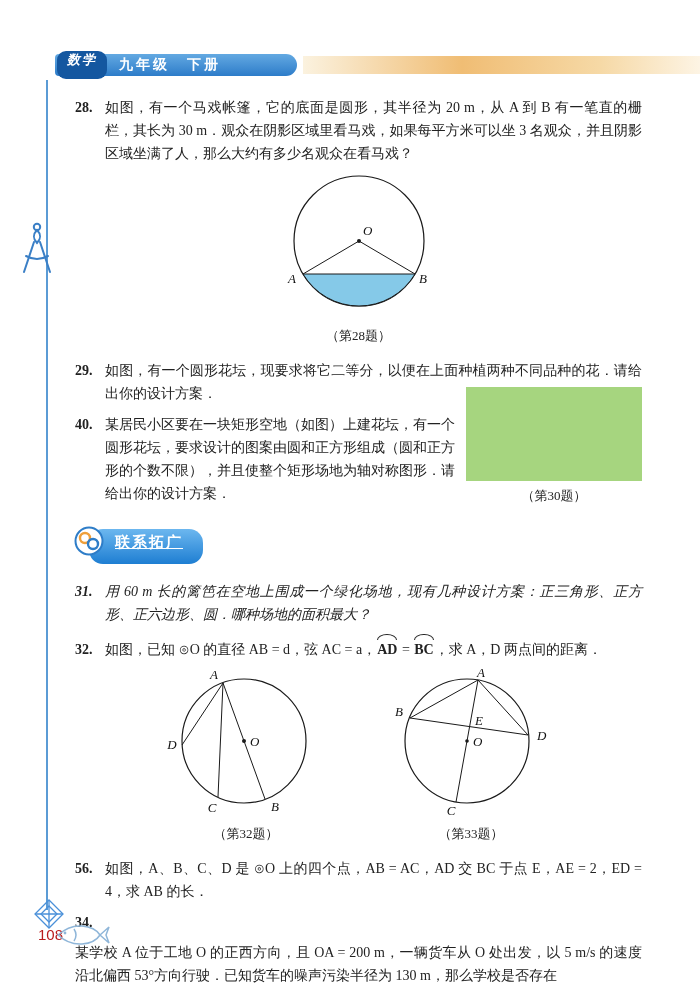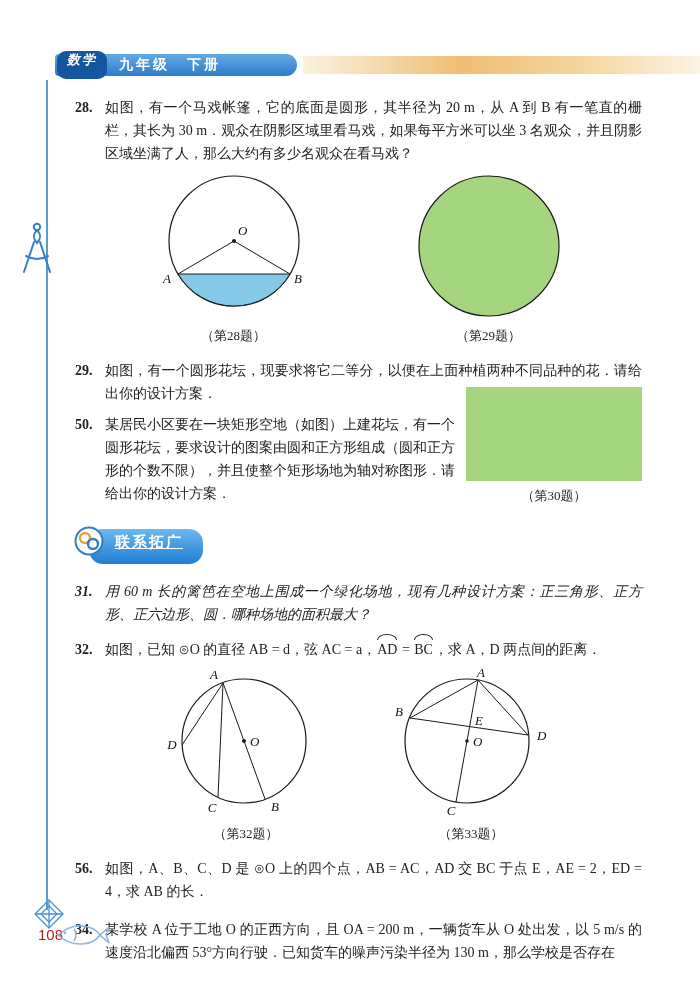--- a/index.html
+++ b/index.html
@@ -36,32 +36,32 @@
   .p30wrap .problem { width:380px; }
   .fig30 { position:absolute; right:0; top:-26px; width:176px; text-align:center; }
 
   .badge-wrap { position:relative; margin:24px 0 0 14px; width:-moz-fit-content; width:fit-content; }
   .badge-pill { background:linear-gradient(180deg,#6cb7ef,#1e7ed2); border-radius:14px;
                 color:#fff; padding:4px 20px 12px 26px; letter-spacing:2px;
                 font:bold 15px "Liberation Sans", sans-serif;text-decoration:underline; }
   .chain-icon { position:absolute; left:-16px; top:-4px; }
 
   
-  .arc { position:relative; display:inline-block; padding:0 1px; }
+  .arc { position:relative; display:inline-block; padding:0 1px;font-weight:bold; }
   .arc::before { content:''; position:absolute; left:1px; right:1px; top:-4px; height:5px;
                  border:1px solid #222; border-bottom:none;
                  border-radius:50% 50% 0 0 / 100% 100% 0 0; }
 
   
   .page-num { position:absolute; left:38px; top:926px; color:#b91c1c;
               font:15px "Liberation Sans", sans-serif;text-align:right; }
   .diamond-deco { position:absolute; left:33px; top:898px; }
   .fish-deco { position:absolute; left:54px; top:922px; }
 
-  .mt6{margin-top:6px;} .mt8{margin-top:15px;} .mt12{margin-top:12px;}
+  .mt6{margin-top:6px;} .mt8{margin-top:8px;flex-direction:column;} .mt12{margin-top:12px;}
   .mt14{margin-top:14px;justify-content:space-between;} .mt16{margin-top:16px;font-style:italic;}
 </style>
 </head>
 <body>
 
 <div class="page">
 
   <div class="header-bar">
     <span class="logo-badge">数学</span>
     <span class="header-title">九年级　下册</span>
@@ -93,36 +93,30 @@
           <circle cx="85" cy="70" r="65" fill="none" stroke="#1a1a1a" stroke-width="1.2"></circle>
           <path d="M29 103 A65 65 0 0 0 141 103 Z" stroke="#1a1a1a" stroke-width="1" fill="#85c9e8"></path>
           <path d="M29 103 L85 70 L141 103" fill="none" stroke="#1a1a1a" stroke-width="1"></path>
           <circle cx="85" cy="70" r="2" fill="#1a1a1a"></circle>
           <text x="89" y="64">O</text>
           <text x="14" y="112">A</text>
           <text x="145" y="112">B</text>
         </svg>
         <div class="figcap">（第28题）</div>
       </div>
-      <div class="fig">
-        <svg class="svgfig" width="160" height="150" viewBox="0 0 160 150">
-          <circle cx="80" cy="75" r="70" stroke="#1a1a1a" stroke-width="1.2" fill="#a6d57f"></circle>
-        </svg>
-        <div class="figcap">（第29题）</div>
-      </div>
     </div>
 
     <div class="problem mt14">
       <span class="pnum">29.</span>
       <p class="ptext">如图，有一个圆形花坛，现要求将它二等分，以便在上面种植两种不同品种的花．请给出你的设计方案．</p>
     </div>
 
     <div class="p30wrap">
       <div class="problem">
-        <span class="pnum">50.</span>
+        <span class="pnum">40.</span>
         <p class="ptext">某居民小区要在一块矩形空地（如图）上建花坛，有一个圆形花坛，要求设计的图案由圆和正方形组成（圆和正方形的个数不限），并且使整个矩形场地为轴对称图形．请给出你的设计方案．</p>
       </div>
       <div class="fig30">
         <svg width="176" height="94" viewBox="0 0 176 94">
           <rect x="0" y="0" width="176" height="94" fill="#a6d57f"></rect>
         </svg>
         <div class="figcap">（第30题）</div>
       </div>
     </div>
 

